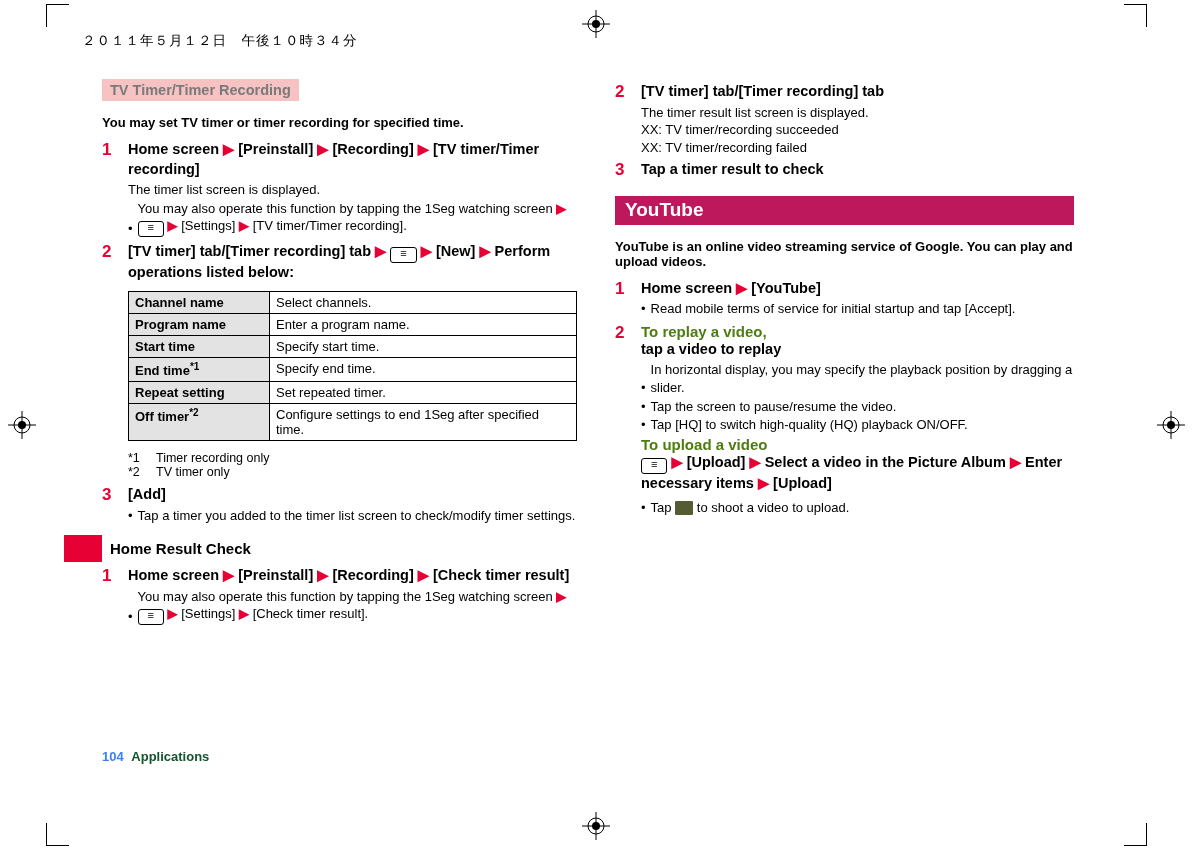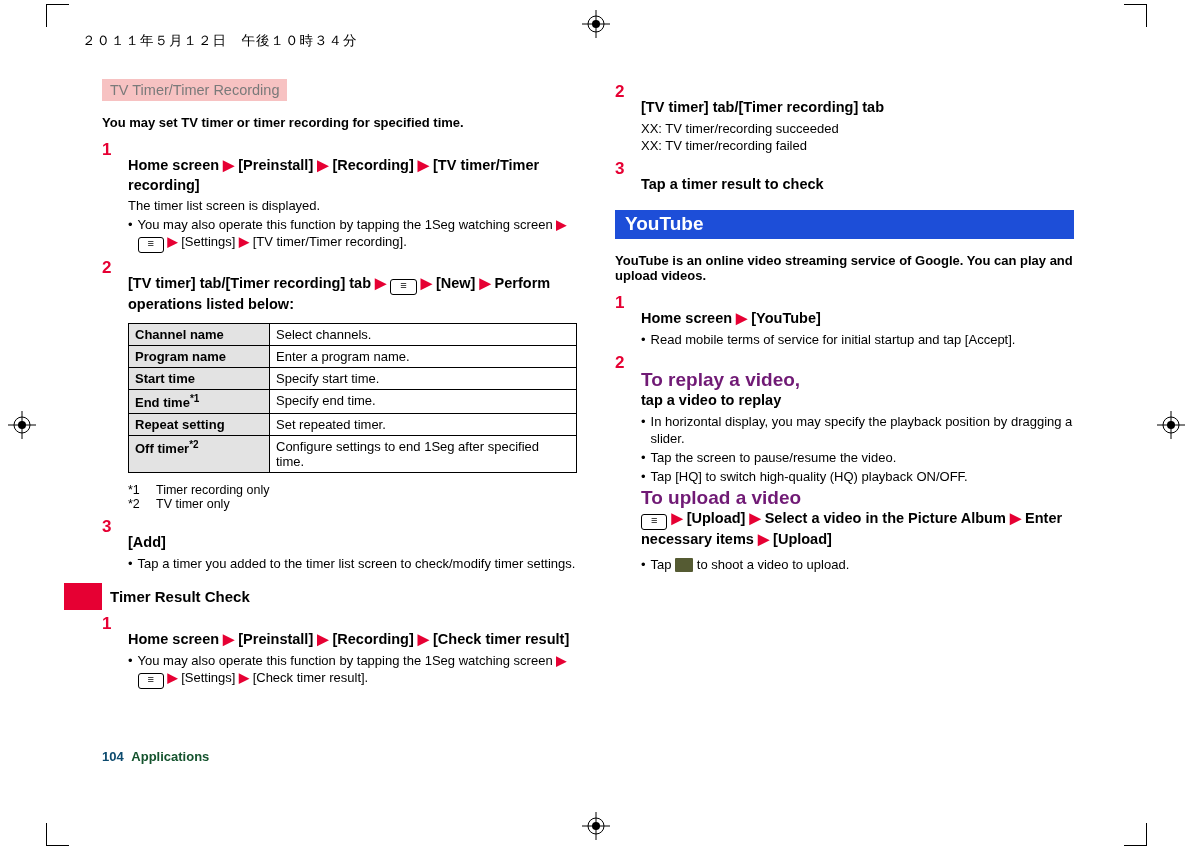--- a/index.html
+++ b/index.html
@@ -43,36 +43,36 @@
     left: 102px;
     width: 988px;
     display: flex;
     gap: 38px;
   }
   .col { width: 475px; }
 
   .pink-box {
     background: #f7c2c2;
     color: #7a7a7a;
-    font-weight: normal;
+    font-weight: bold;
     padding: 3px 8px;
     display: inline-block;
     font-size: 14.5px;
     text-align: center;
   }
   .pink-wrap { border-top: 1px solid #fff; margin-bottom: 3px; }
   .intro-bold { font-weight: bold; font-size: 13px; margin: 14px 0 10px 0; }
 
   .step { display: flex; margin: 4px 0; }
   .step-num { color: #e60033; font-weight: bold; font-size: 17px; width: 26px; flex-shrink: 0; line-height: 1.15; }
-  .step-body { flex: 1; margin-top: 16px; }
+  .step-body { flex: 1; }
   .step-title { font-weight: bold; font-size: 14.5px; line-height: 1.35; margin-bottom: 2px; }
   .step-desc { font-size: 13px; line-height: 1.35; }
   .red-arrow { color: #e60033; font-weight: bold; }
-  .bullet { display: flex; font-size: 13px; line-height: 1.35; margin: 1px 0; }
+  .bullet { display: flex; font-size: 13px; line-height: 1.35; margin: 1px 0; align-items: flex-end; }
   .bullet::before { content: "•"; margin: 0 5px 0 0; }
   .bullet-body { flex: 1; }
 
   .menu-key {
     display: inline-block;
     border: 1px solid #000;
     border-radius: 3px;
     padding: 0 9px;
     height: 14px;
     line-height: 11px;
@@ -109,38 +109,38 @@
   .sup { font-size: 10px; vertical-align: super; }
   .footnotes { font-size: 12.5px; margin: 6px 0 6px 0; }
   .footnotes div { display: flex; }
   .footnotes .fnlabel { width: 28px; }
 
   .red-tab-row { display: flex; align-items: stretch; margin: 10px 0 4px 0; }
   .red-square { width: 38px; background: #e60033; }
   .subhead { font-weight: bold; font-size: 15px; padding: 5px 0 5px 8px; }
 
   .big-red-bar {
-    background: #1d4ed8;
+    background: #be185d;
     color: #fff;
     font-weight: bold;
     font-size: 19px;
     padding: 3px 10px 4px 10px;
     margin: 14px 16px 4px 0;
   }
 
-  .red-bold { color: #701a75; font-weight: bold; font-size: 19px; }
+  .red-bold { color: #4d7c0f; font-weight: bold; font-size: 15px; }
 
   .page-footer {
     position: absolute;
     left: 102px;
     bottom: 86px;
     font-size: 13px;
     font-weight: bold;
   }
-  .page-footer .pnum { color: #0c4a6e; }
+  .page-footer .pnum { color: #3b82f6; }
   .page-footer .pname { color: #14532d; margin-left: 4px; }
 </style>
 </head>
 <body>
 
 <div class="crop-mark crop-tl"></div>
 <div class="crop-mark crop-tr"></div>
 <div class="crop-mark crop-bl"></div>
 <div class="crop-mark crop-br"></div>
 
@@ -258,21 +258,21 @@
       <div class="step-body">
         <div class="step-title">[Add]</div>
         <div class="bullet">
             <div class="bullet-body">Tap a timer you added to the timer list screen to check/modify timer settings.</div>
           </div>
       </div>
     </div>
 
     <div class="red-tab-row" style="margin-left:-38px;">
       <div class="red-square"></div>
-      <div class="subhead">Timer Result Check</div>
+      <div class="subhead">Home Result Check</div>
     </div>
 
     <div class="step">
       <div class="step-num">1</div>
       <div class="step-body">
         <div class="step-title">
           <span>Home screen </span><span class="red-arrow">▶</span><span> [Preinstall] </span><span class="red-arrow">▶</span><span> [Recording] </span><span class="red-arrow">▶</span><span> [Check timer result]</span>
         </div>
         <div class="bullet">
             <div class="bullet-body">
@@ -283,20 +283,21 @@
           </div>
       </div>
     </div>
   </div>
 
   <div class="col">
     <div class="step">
       <div class="step-num">2</div>
       <div class="step-body">
         <div class="step-title">[TV timer] tab/[Timer recording] tab</div>
+        <div class="step-desc">The timer result list screen is displayed.</div>
         <div class="step-desc">XX: TV timer/recording succeeded</div>
         <div class="step-desc">XX: TV timer/recording failed</div>
       </div>
     </div>
     <div class="step">
       <div class="step-num">3</div>
       <div class="step-body">
         <div class="step-title">Tap a timer result to check</div>
       </div>
     </div>

